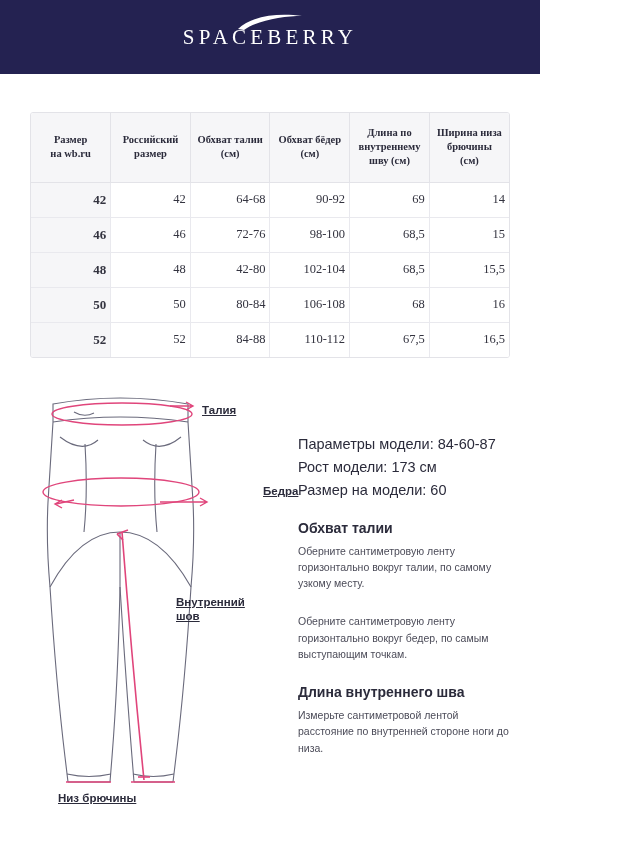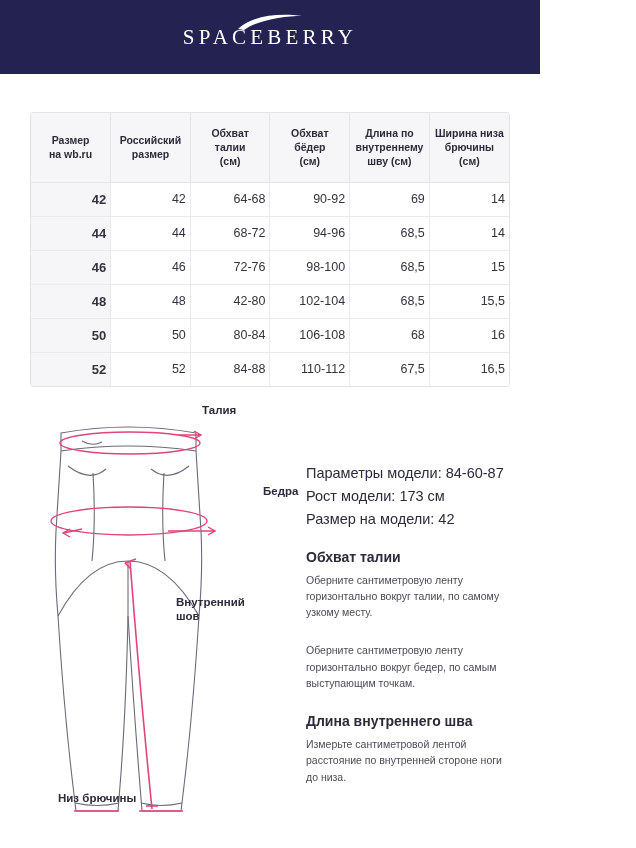--- a/index.html
+++ b/index.html
@@ -45,20 +45,21 @@
     left: 50%;
     transform: translateX(-34px);
   }
 
   
   .table-wrap {
     margin: 38px 30px 0 30px;
     border: 1px solid #e3e3e8;
     border-radius: 3px;
     overflow: hidden;
+    font-family: Liberation Serif, serif;
   }
   table {
     border-collapse: collapse;
     width: 100%;
     table-layout: fixed;
   }
   thead th {
     background: #f6f6f8;
     font-size: 10.5px;
     font-weight: bold;
@@ -86,21 +87,20 @@
     background: #f6f6f8;
     font-weight: bold;
     font-size: 13px;
   }
 
   
   .lower {
     position: relative;
     margin-top: 24px;
     display: flex;
-    padding-left: 8px;
   }
   .diagram {
     width: 290px;
     position: relative;
     padding-left: 10px;
   }
   .info {
     flex: 1;
     padding: 54px 30px 0 8px;
   }
@@ -122,20 +122,21 @@
     font-size: 10.5px;
     line-height: 1.55;
     color: #4b4b58;
   }
   .diagram-label {
     position: absolute;
     font-size: 11.5px;
     font-weight: bold;
     color: #2b2b3b;
     line-height: 1.2;
+    text-decoration: underline;
   }
   .lbl-waist { left: 202px; top: 404px; }
   .lbl-hips  { left: 219px; top: 485px; padding-left: 44px; }
   .lbl-inseam{ left: 176px; top: 596px; text-align: left; }
   .lbl-bottom{ left: 58px;  top: 792px; }
 </style>
 </head>
 <body>
 
 <div class="page">
@@ -166,28 +167,20 @@
       <tbody>
         <tr>
           <td class="first-col">42</td>
           <td>42</td>
           <td>64-68</td>
           <td>90-92</td>
           <td>69</td>
           <td>14</td>
         </tr>
         <tr>
-          <td class="first-col">44</td>
-          <td>44</td>
-          <td>68-72</td>
-          <td>94-96</td>
-          <td>68,5</td>
-          <td>14</td>
-        </tr>
-        <tr>
           <td class="first-col">46</td>
           <td>46</td>
           <td>72-76</td>
           <td>98-100</td>
           <td>68,5</td>
           <td>15</td>
         </tr>
         <tr>
           <td class="first-col">48</td>
           <td>48</td>
@@ -262,21 +255,21 @@
         <path d="M128 395 L140 395" stroke="#e0457b" stroke-width="1.6" fill="none"></path>
 
         <path d="M56 400 L101 400" stroke="#e0457b" stroke-width="1.6" fill="none"></path>
         <path d="M121 400 L165 400" stroke="#e0457b" stroke-width="1.6" fill="none"></path>
       </svg>
     </div>
 
     <div class="info">
       <div class="model-line">Параметры модели: 84-60-87</div>
       <div class="model-line">Рост модели: 173 см</div>
-      <div class="model-line">Размер на модели: 42</div>
+      <div class="model-line">Размер на модели: 60</div>
 
       <div class="block">
         <h4>Обхват талии</h4>
         <p>Оберните сантиметровую ленту горизонтально вокруг талии, по самому узкому месту.</p>
       </div>
       <div class="block">
         <p>Оберните сантиметровую ленту горизонтально вокруг бедер, по самым выступающим точкам.</p>
       </div>
       <div class="block">
         <h4>Длина внутреннего шва</h4>

